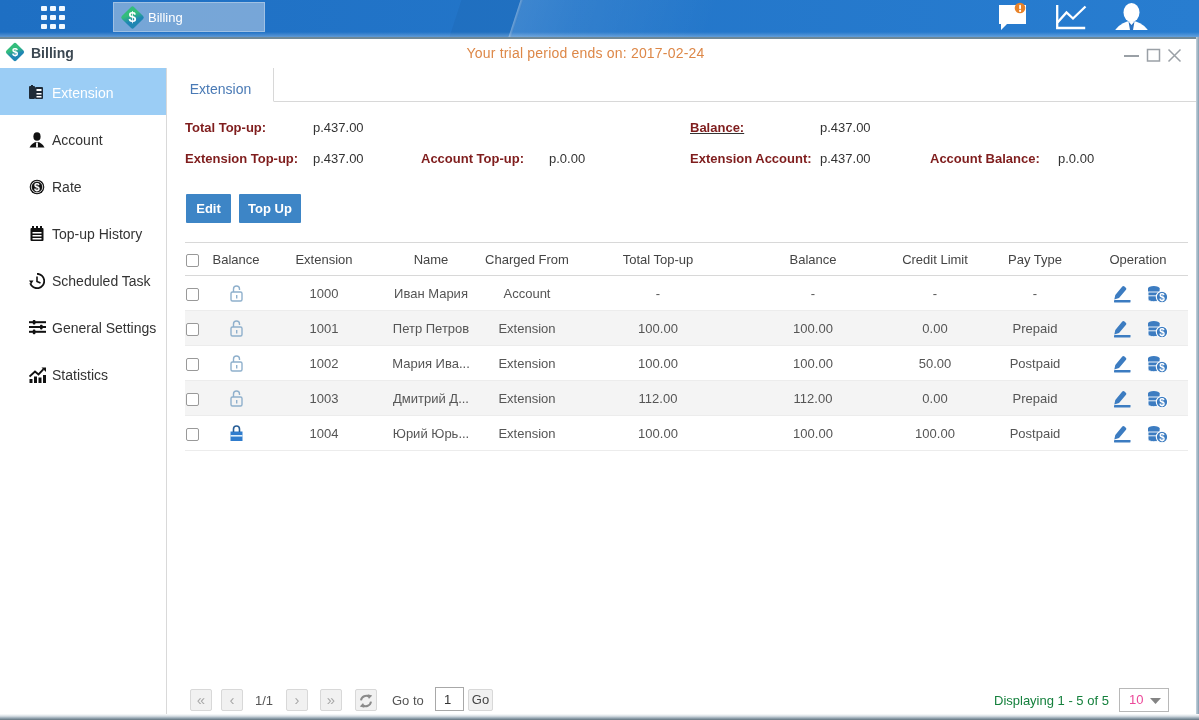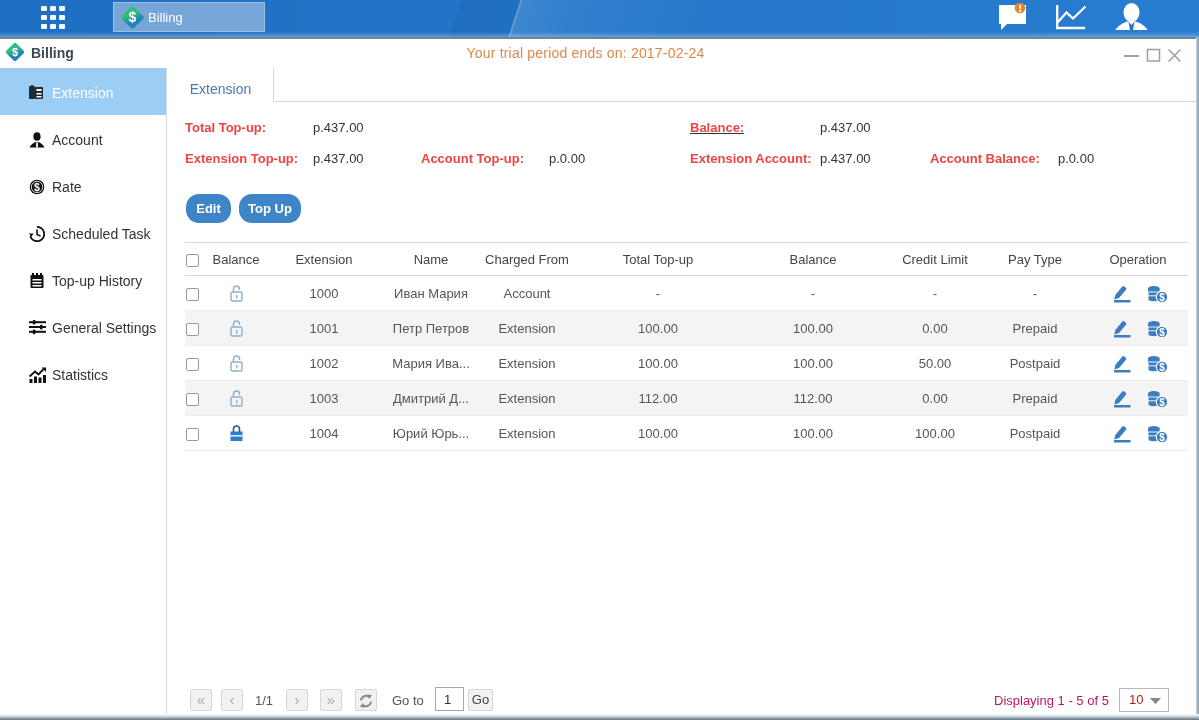--- a/index.html
+++ b/index.html
@@ -36,35 +36,35 @@
 .sidebar { position:absolute; left:0; top:68px; width:167px; height:647px; background:#fff; border-right:1px solid #d9d9d9; }
 .mitem { position:relative; height:47px; line-height:50px; font-size:14px; color:#333; padding-left:52px; }
 .mitem.sel { background:#9bcdf5; color:#fff; }
 .mitem svg { position:absolute; left:29px; top:17px; }
 .content { position:absolute; left:168px; top:68px; width:1031px; height:647px; background:#fff; }
 .tabsrow { position:absolute; left:0; top:0; width:1031px; height:34px; border-bottom:1px solid #d8d8d8; }
 .tab { position:absolute; left:0; top:0; width:106px; height:34px; background:#fff; border-right:1px solid #d8d8d8;
   border-bottom:1px solid #fff; text-align:center; line-height:30px; padding-top:6px; font-size:14px; color:#4a7ab5; }
 
 .sum { position:absolute; font-size:13px; color:#333; }
-.sum b { color:#ef4444; }
+.sum b { color:#7f1d1d; }
 .btn { position:absolute; background:#3d85c6; color:#fff; font-size:13px; font-weight:bold;
-  text-align:center; border:none; border-radius:13px; }
+  text-align:center; border:none; border-radius:1px; }
 
 .tbl { position:absolute; left:17px; top:174px; width:1003px; border-collapse:collapse; table-layout:fixed; font-size:13px; color:#555; }
 .tbl th { font-weight:normal; color:#444; height:33px; border-top:1px solid #d8d8d8; border-bottom:1px solid #d8d8d8; }
 .tbl td { height:35px; text-align:center; border-bottom:1px solid #ececec; }
 .tbl td:first-child, .tbl th:first-child { text-align:left; padding-left:1px; }
 .tbl tr.alt td { background:#f4f4f4; }
 .cb { display:inline-block; width:13px; height:13px; border:1px solid #999; border-radius:2px; background:#fff; vertical-align:middle; }
 
 .pbtn { position:absolute; top:621px; width:22px; height:22px; background:#f1f1f1; border:1px solid #d8d8d8; border-radius:2px;
   text-align:center; line-height:20px; color:#a8a8a8; font-size:15px; }
 .pgtxt { position:absolute; top:625px; font-size:13px; color:#555; }
-.disp { position:absolute; font-size:13px; color:#be185d; }
+.disp { position:absolute; font-size:13px; color:#15803d; }
 .ddl { position:absolute; width:50px; height:24px; border:1px solid #b8b8b8; background:#fff; }
 .bottombar { position:absolute; left:0; top:714px; width:1199px; height:6px; background:linear-gradient(to bottom,#fdfefe 0%,#d8dfe5 35%,#8fa0ac 72%,#64747f 100%); }
 .rightedge { position:absolute; right:0; top:37px; width:3px; height:678px; background:linear-gradient(to right,#c5d4de,#849daf); }
 </style>
 </head>
 <body>
 <div class="topbar">
   <div class="wedge"></div>
     <div class="streak"></div>
     <div class="bot"></div>
@@ -137,36 +137,36 @@
       <rect x="7" y="10.5" width="2" height="5" fill="#fff" opacity="0.9"></rect>
     </svg>
   </div>
   <div class="mitem">Rate
     <svg width="16" height="16" viewBox="0 0 16 16">
       <circle cx="8" cy="8" r="7.3" fill="#111"></circle>
       <circle cx="8" cy="8" r="5.7" fill="none" stroke="#fff" stroke-width="0.8"></circle>
       <text x="8" y="12" font-size="10.5" font-weight="bold" fill="#fff" text-anchor="middle">$</text>
     </svg>
   </div>
-  <div class="mitem">Scheduled Task
-    <svg width="16" height="16" viewBox="0 0 16 16">
-      <path d="M 8 0.8 a 7.2 7.2 0 1 1 -6.8 9.5" stroke="#111" stroke-width="1.8" fill="none"></path>
-      <path d="M 0 7.5 l 4.5 0 l -2.2 3.5 z" fill="#111"></path>
-      <path d="M 8 3.5 v 5 l 3.5 1.5" stroke="#111" stroke-width="1.6" fill="none"></path>
-    </svg>
-  </div>
   <div class="mitem">Top-up History
     <svg width="16" height="16" viewBox="0 0 16 16">
       <rect x="1.5" y="2" width="13" height="13" rx="1" fill="#111"></rect>
       <rect x="3" y="0" width="2" height="4" fill="#111"></rect>
       <rect x="7" y="0" width="2" height="4" fill="#111"></rect>
       <rect x="11" y="0" width="2" height="4" fill="#111"></rect>
       <rect x="3.5" y="6" width="9" height="1.5" fill="#fff"></rect>
       <rect x="3.5" y="9" width="9" height="1.5" fill="#fff"></rect>
       <rect x="3.5" y="12" width="9" height="1.5" fill="#fff"></rect>
+    </svg>
+  </div>
+  <div class="mitem">Scheduled Task
+    <svg width="16" height="16" viewBox="0 0 16 16">
+      <path d="M 8 0.8 a 7.2 7.2 0 1 1 -6.8 9.5" stroke="#111" stroke-width="1.8" fill="none"></path>
+      <path d="M 0 7.5 l 4.5 0 l -2.2 3.5 z" fill="#111"></path>
+      <path d="M 8 3.5 v 5 l 3.5 1.5" stroke="#111" stroke-width="1.6" fill="none"></path>
     </svg>
   </div>
   <div class="mitem">General Settings
     <svg width="17" height="15" viewBox="0 0 17 15">
       <rect x="0" y="1.2" width="17" height="2" fill="#111"></rect>
       <rect x="3.8" y="0" width="2.6" height="4.6" rx="0.8" fill="#111"></rect>
       <rect x="0" y="6" width="17" height="2" fill="#111"></rect>
       <rect x="11" y="4.8" width="2.6" height="4.6" rx="0.8" fill="#111"></rect>
       <rect x="0" y="10.8" width="17" height="2" fill="#111"></rect>
       <rect x="3.8" y="9.6" width="2.6" height="4.6" rx="0.8" fill="#111"></rect>
@@ -393,20 +393,20 @@
           <path d="M 12 7.7 A 5.2 5.2 0 0 1 3.7 11.1"></path>
         </g>
         <polygon points="8.6,0.2 13.2,1.4 9.9,5.1" fill="#8a8a8a"></polygon>
         <polygon points="5.4,13.8 0.8,12.6 4.1,8.9" fill="#8a8a8a"></polygon>
       </svg></div>
   <div class="pgtxt" style="left:224px;text-align:center;">Go to</div>
   <div style="position:absolute; left:267px; top:619px; width:29px; height:24px; border:1px solid #a8a8a8; background:#fff; font-size:13px; color:#333; line-height:24px; padding-left:8px;">1</div>
   <div class="pbtn" style="left:300px; width:25px; color:#444; font-size:13px;">Go</div>
   <div class="disp" style="left:826px; top:625px;">Displaying 1 - 5 of 5</div>
   <div class="ddl" style="left:951px; top:620px;">
-    <span style="position:absolute; left:9px; top:3px; font-size:13px; color:#b91c1c;">10</span>
+    <span style="position:absolute; left:9px; top:3px; font-size:13px; color:#ec4899;">10</span>
     <svg style="position:absolute; right:7px; top:9px;" width="11" height="6">
         <path d="M 0 0 h 11 l -5.5 6 z" fill="#848484"></path>
       </svg>
   </div>
 </div>
 <div class="rightedge"></div>
 <div class="bottombar"></div>
 
 </body></html>

